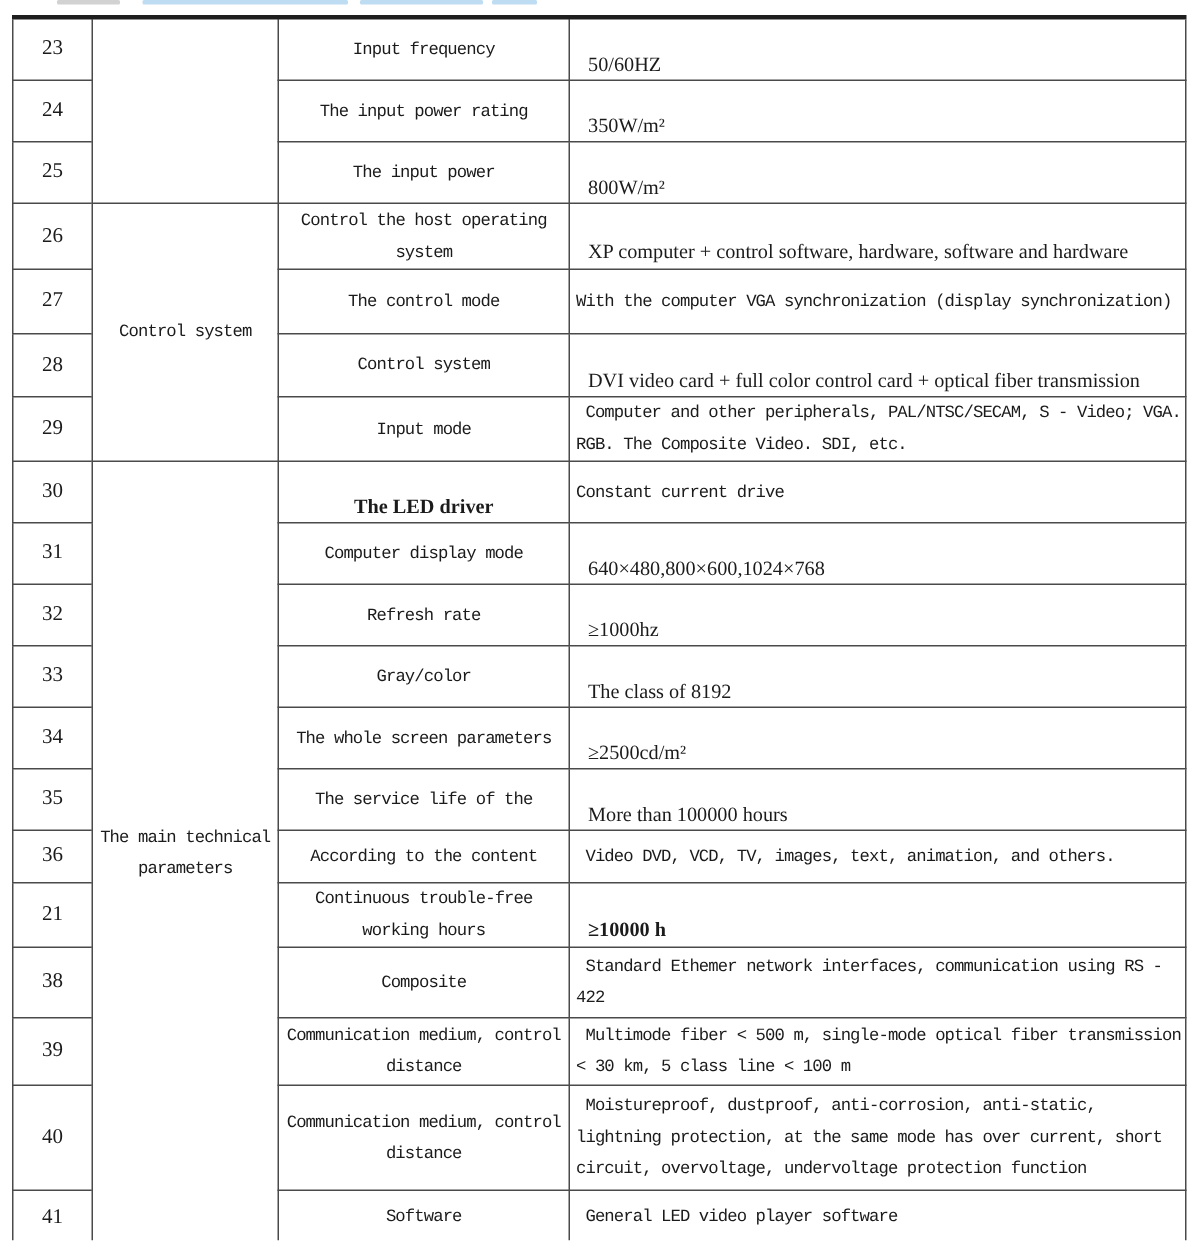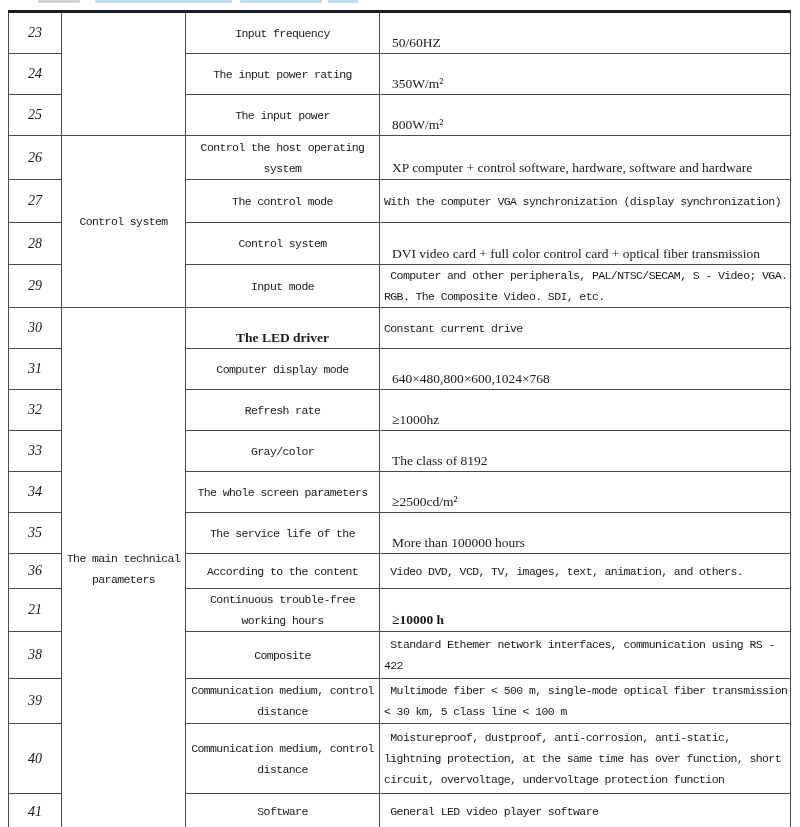--- a/index.html
+++ b/index.html
@@ -4,21 +4,21 @@
 <style>
   html,body{margin:0;padding:0;background:#ffffff;}
   .page{position:relative;width:800px;height:827px;background:#ffffff;overflow:hidden;
         font-family:"Liberation Serif","DejaVu Serif",serif;color:#1b1b1b;}
   
   .clip-seg{position:absolute;top:0;height:3px;border-radius:1px;}
   
   table.spec{position:absolute;left:8px;top:10px;width:782px;border-collapse:collapse;
              table-layout:fixed;border:1px solid #3f3f3f;border-top:3px solid #1e1e1e;}
   td{border:1px solid #4a4a4a;vertical-align:middle;padding:0;overflow:hidden;}
-  td.num{text-align:center;font-family:"Liberation Serif","DejaVu Serif",serif;font-size:14px;font-style:italic;}
+  td.num{text-align:center;font-family:"Liberation Serif","DejaVu Serif",serif;font-size:14px;}
   td.cat{text-align:center;}
   td.param .line{text-align:center;}
   td.value{padding-left:4px;}
   .line{white-space:pre;}
   .f-mono{font-family:"Liberation Mono","DejaVu Sans Mono",monospace;font-size:11.5px;
           letter-spacing:-0.6px;line-height:21px;}
   .f-serif{font-family:"Liberation Serif","DejaVu Serif",serif;font-size:13.5px;line-height:20px;margin-top:20px;}
   td.value .f-serif{padding-left:8px;}
   .bold{font-weight:bold;}
 </style>
@@ -210,21 +210,21 @@
           </td>
         </tr>
         <tr style="height: 70px;">
           <td class="num">40</td>
           <td class="param">
             <div class="line f-mono">Communication medium, control</div>
             <div class="line f-mono">distance</div>
           </td>
           <td class="value">
             <div class="line f-mono"> Moistureproof, dustproof, anti-corrosion, anti-static,</div>
-            <div class="line f-mono">lightning protection, at the same time has over function, short</div>
+            <div class="line f-mono">lightning protection, at the same mode has over current, short</div>
             <div class="line f-mono">circuit, overvoltage, undervoltage protection function</div>
           </td>
         </tr>
         <tr style="height: 36px;">
           <td class="num">41</td>
           <td class="param">
             <div class="line f-mono">Software</div>
           </td>
           <td class="value">
             <div class="line f-mono"> General LED video player software</div>

